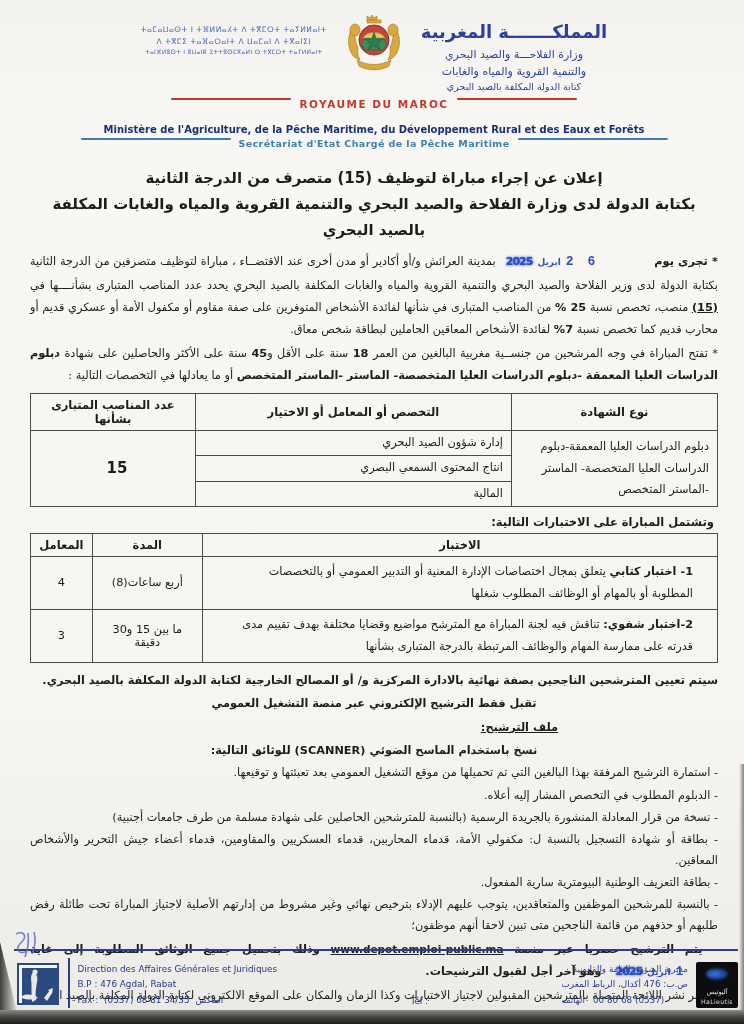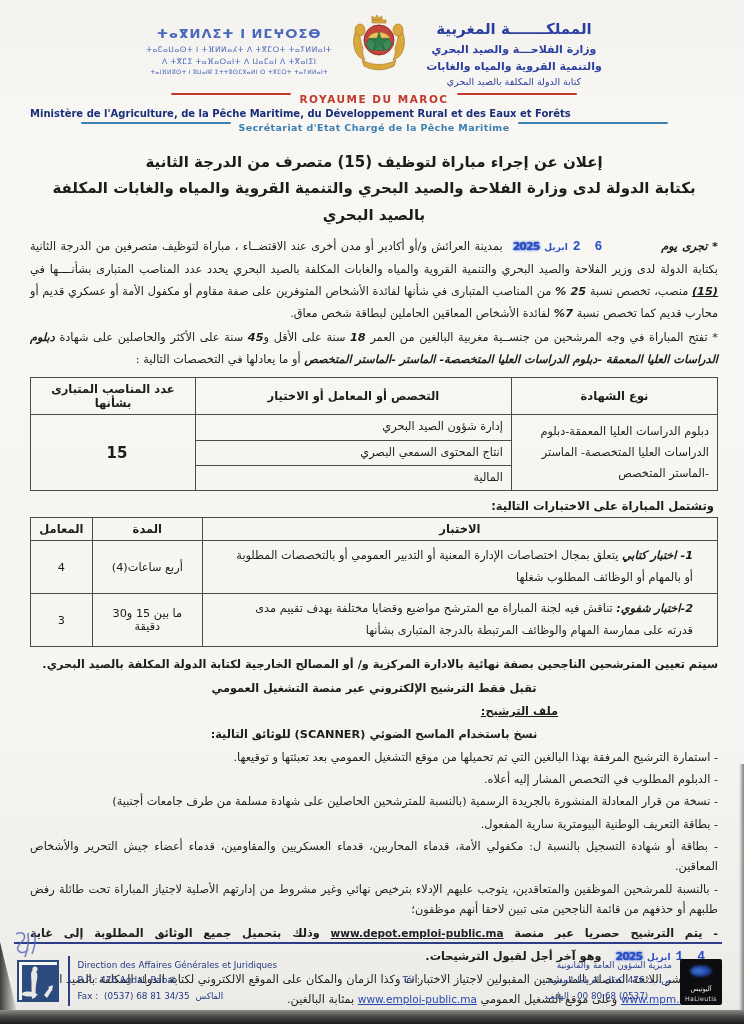--- a/index.html
+++ b/index.html
@@ -9,37 +9,37 @@
   .inner{padding:8px 26px 0 30px;}
 
   
   .hdr{display:flex;justify-content:center;align-items:flex-start;gap:16px;margin-top:4px;}
   .tif{text-align:center;color:#4a68bc;margin-top:12px;line-height:1.55;}
   .tif-1{font-size:13px;font-weight:bold;letter-spacing:1px;}
   .tif-2{font-size:7.5px;letter-spacing:.5px;}
   .tif-4{font-size:6px;letter-spacing:.3px;}
   .crest{flex:0 0 62px;margin-top:2px;}
   .arb{text-align:center;color:#2b3f9e;line-height:1.55;margin-top:6px;}
-  .arb-1{font-size:15px;font-weight:bold;}
-  .arb-2{font-size:11px;font-weight:bold;}
+  .arb-1{font-size:18px;font-weight:bold;}
+  .arb-2{font-size:11px;font-weight:normal;}
   .arb-4{font-size:9.5px;}
   .sep-row{display:flex;align-items:flex-start;justify-content:center;gap:8px;margin-top:3px;}
   .sline{height:2px;border-radius:1px;}
   .sline.red{background:#c03a2e;width:120px;}
   .sline.blue{background:#3d7fae;width:150px;}
   .royaume{color:#c03a2e;font-weight:bold;font-size:10.5px;letter-spacing:1.5px;}
-  .ministere{color:#1a2f7a;font-weight:bold;font-size:10px;margin-top:3px;}
+  .ministere{color:#1a2f7a;font-weight:bold;font-size:10px;text-align:center;margin-top:14px;}
   .secretariat{color:#3d7fae;font-weight:bold;font-size:9.5px;letter-spacing:.4px;}
 
   
   .title{direction:rtl;text-align:center;font-weight:bold;font-size:15px;line-height:1.75;margin-top:16px;}
 
   
   .para{direction:rtl;text-align:justify;font-size:11.3px;line-height:1.95;margin-top:6px;}
-  .b{font-weight:bold;font-style:italic;}
+  .b{font-weight:bold;}
   .u{text-decoration:underline;}
   .gap{display:inline-block;width:46px;}
 
   
   .stamp{display:inline-flex;direction:ltr;align-items:baseline;gap:5px;color:#2a4fc6;
          font-weight:bold;white-space:nowrap;padding:0 10px;}
   .stamp .d{font-size:13px;letter-spacing:3px;font-family:Liberation Mono, monospace;}
   .stamp .m{font-size:9px;}
   .stamp .y{font-size:11px;letter-spacing:-1px;text-shadow:0 0 3px rgba(42,79,198,.95),0 0 1px rgba(42,79,198,1);filter:blur(.4px);}
 
@@ -64,22 +64,22 @@
   .filetitle{font-weight:bold;text-align:right;margin-left:0;margin-right:160px;text-decoration:underline;}
   .scanner{text-align:center;font-weight:bold;}
   .item{text-align:justify;margin-top:2px;}
   .urlb{color:#2448b0;text-decoration:underline;font-family:"DejaVu Sans",sans-serif;font-size:10.5px;}
   .urld{color:#22222a;text-decoration:underline;font-size:10.5px;font-weight:bold;}
   .submit{font-weight:bold;text-align:justify;margin-top:4px;}
   .publish{text-align:justify;margin-top:2px;}
   .important{margin-top:4px;text-align:right;margin-right:200px;}
 
   
-  .footer{position:absolute;left:14px;right:22px;bottom:16px;height:54px;border-top:2px solid #2c3f86;
-          display:flex;align-items:center;gap:8px;padding-top:10px;}
+  .footer{position:absolute;left:14px;right:6px;bottom:16px;height:54px;border-top:2px solid #2c3f86;
+          display:flex;align-items:flex-end;gap:8px;padding-top:3px;}
   .flogo{flex:0 0 46px;height:46px;margin-top:1px;}
   .vdiv{width:1.5px;background:#2c3f86;height:50px;}
   .frblk{color:#233a80;font-size:8.8px;line-height:1.75;white-space:nowrap;}
   .frrow{display:flex;gap:6px;align-items:baseline;}
   .mid{flex:1;display:flex;align-items:flex-end;justify-content:center;color:#233a80;font-size:8.8px;padding-bottom:2px;}
   .arblk{direction:rtl;text-align:right;color:#27408f;font-size:8.8px;line-height:1.75;white-space:nowrap;}
   .arrow3{display:flex;flex-direction:row-reverse;gap:8px;}
   .hlogo{flex:0 0 42px;height:46px;background:#0d0d0f;border-radius:2px;position:relative;overflow:hidden;margin-top:1px;}
   .hlogo .blob{position:absolute;top:6px;left:10px;width:22px;height:12px;border-radius:50%;
                background:radial-gradient(ellipse at 40% 50%,#3f7ae0 0%,#1b3d8f 60%,transparent 100%);filter:blur(1px);}
@@ -97,21 +97,20 @@
   .hand-mark{position:absolute;left:4px;bottom:44px;}
 </style>
 </head>
 <body>
 
 <div class="page">
   <div class="inner">
 
     <div class="hdr">
       <div class="tif">
-        <div class="tif-1">ⵜⴰⴳⵍⴷⵉⵜ ⵏ ⵍⵎⵖⵔⵉⴱ</div>
         <div class="tif-2">ⵜⴰⵎⴰⵡⴰⵙⵜ ⵏ ⵜⴼⵍⵍⴰⵃⵜ ⴷ ⵜⴳⵎⵔⵜ ⵜⴰⵢⵍⵍⴰⵏⵜ</div>
         <div class="tif-2">ⴷ ⵜⴳⵎⵉ ⵜⴰⴼⴰⵔⴰⵏⵜ ⴷ ⵡⴰⵎⴰⵏ ⴷ ⵜⴳⴰⵏⵉⵏ</div>
         <div class="tif-4">ⵜⴰⵏⴼⵍⵓⵙⵜ ⵏ ⵓⵡⴰⵏⴽ ⵉⵜⵜⵓⵙⵎⴳⴰⵍⵏ ⵙ ⵜⴳⵎⵔⵜ ⵜⴰⵢⵍⵍⴰⵏⵜ</div>
       </div>
       <div class="crest">
         <svg width="62" height="62" viewBox="0 0 62 62">
           <path d="M27 4 l2 -3 2 3 3 -2 0 4 -10 0 0 -4 z" fill="#d9a93e" stroke="#a87d22" stroke-width=".6"></path>
           <path d="M24 6 h14 v3 h-14 z" fill="#d9a93e" stroke="#a87d22" stroke-width=".6"></path>
           <path d="M10 14 c-4 4 -6 14 -3 22 c2 6 6 9 10 10 c-2 -4 -3 -8 -2 -12 c-3 -6 -3 -14 -5 -20 z" fill="#d9a93e" stroke="#a87d22" stroke-width=".7"></path>
           <path d="M52 14 c4 4 6 14 3 22 c-2 6 -6 9 -10 10 c2 -4 3 -8 2 -12 c3 -6 3 -14 5 -20 z" fill="#d9a93e" stroke="#a87d22" stroke-width=".7"></path>
@@ -195,41 +194,41 @@
           <col style="width:9%">
         </colgroup>
       <tbody>
           <tr>
         <th>الاختبار</th>
         <th>المدة</th>
         <th>المعامل</th>
       </tr>
       <tr>
         <td class="cell-exam"><span class="b">1- اختبار كتابي</span><span> يتعلق بمجال اختصاصات الإدارة المعنية أو التدبير العمومي أو بالتخصصات المطلوبة أو بالمهام أو الوظائف المطلوب شغلها</span></td>
-        <td class="cell-dur">أربع ساعات(4)</td>
+        <td class="cell-dur">أربع ساعات(8)</td>
         <td class="cell-coef">4</td>
       </tr>
       <tr>
         <td class="cell-exam"><span class="b">2-اختبار شفوي:</span><span> تناقش فيه لجنة المباراة مع المترشح مواضيع وقضايا مختلفة بهدف تقييم مدى قدرته على ممارسة المهام والوظائف المرتبطة بالدرجة المتبارى بشأنها</span></td>
         <td class="cell-dur">ما بين 15 و30 دقيقة</td>
         <td class="cell-coef">3</td>
       </tr>
     </tbody>
       </table>
 
     <div class="sec">
       <div class="ln assign">سيتم تعيين المترشحين الناجحين بصفة نهائية بالادارة المركزية و/ أو المصالح الخارجية لكتابة الدولة المكلفة بالصيد البحري.</div>
       <div class="ln electronic">تقبل فقط الترشيح الإلكتروني عبر منصة التشغيل العمومي</div>
       <div class="ln filetitle">ملف الترشيح:</div>
       <div class="ln scanner">نسخ باستخدام الماسح الضوئي (SCANNER) للوثائق التالية:</div>
       <div class="item">- استمارة الترشيح المرفقة بهذا البالغين التي تم تحميلها من موقع التشغيل العمومي  بعد تعبئتها و توقيعها.</div>
       <div class="item">- الدبلوم المطلوب في التخصص المشار إليه أعلاه.</div>
       <div class="item">- نسخة من قرار المعادلة المنشورة بالجريدة الرسمية (بالنسبة للمترشحين الحاصلين على شهادة مسلمة من طرف جامعات أجنبية)</div>
+      <div class="item">- بطاقة أو شهادة التسجيل بالنسبة ل: مكفولي الأمة، قدماء المحاربين، قدماء العسكريين والمقاومين، قدماء أعضاء جيش التحرير والأشخاص المعاقين.</div>
       <div class="item">- بطاقة التعريف الوطنية البيومترية سارية المفعول.</div>
-      <div class="item">- بطاقة أو شهادة التسجيل بالنسبة ل: مكفولي الأمة، قدماء المحاربين، قدماء العسكريين والمقاومين، قدماء أعضاء جيش التحرير والأشخاص المعاقين.</div>
       <div class="item">- بالنسبة للمرشحين الموظفين والمتعاقدين، يتوجب عليهم الإدلاء بترخيص نهائي وغير مشروط من إدارتهم الأصلية لاجتياز المباراة تحت طائلة رفض طلبهم أو حذفهم من قائمة الناجحين متى تبين لاحقا أنهم موظفون؛</div>
 
       <div class="submit">
         <span>- يتم الترشيح حصريا عبر منصة </span><span class="urld">www.depot.emploi-public.ma</span><span> وذلك بتحميل جميع الوثائق المطلوبة إلى غاية </span><span class="stamp">
             <span class="y">2025</span>
             <span class="m">ابريل</span>
             <span class="d">1 4</span>
           </span><span> وهو آخر أجل لقبول الترشيحات.</span>
       </div>
 

